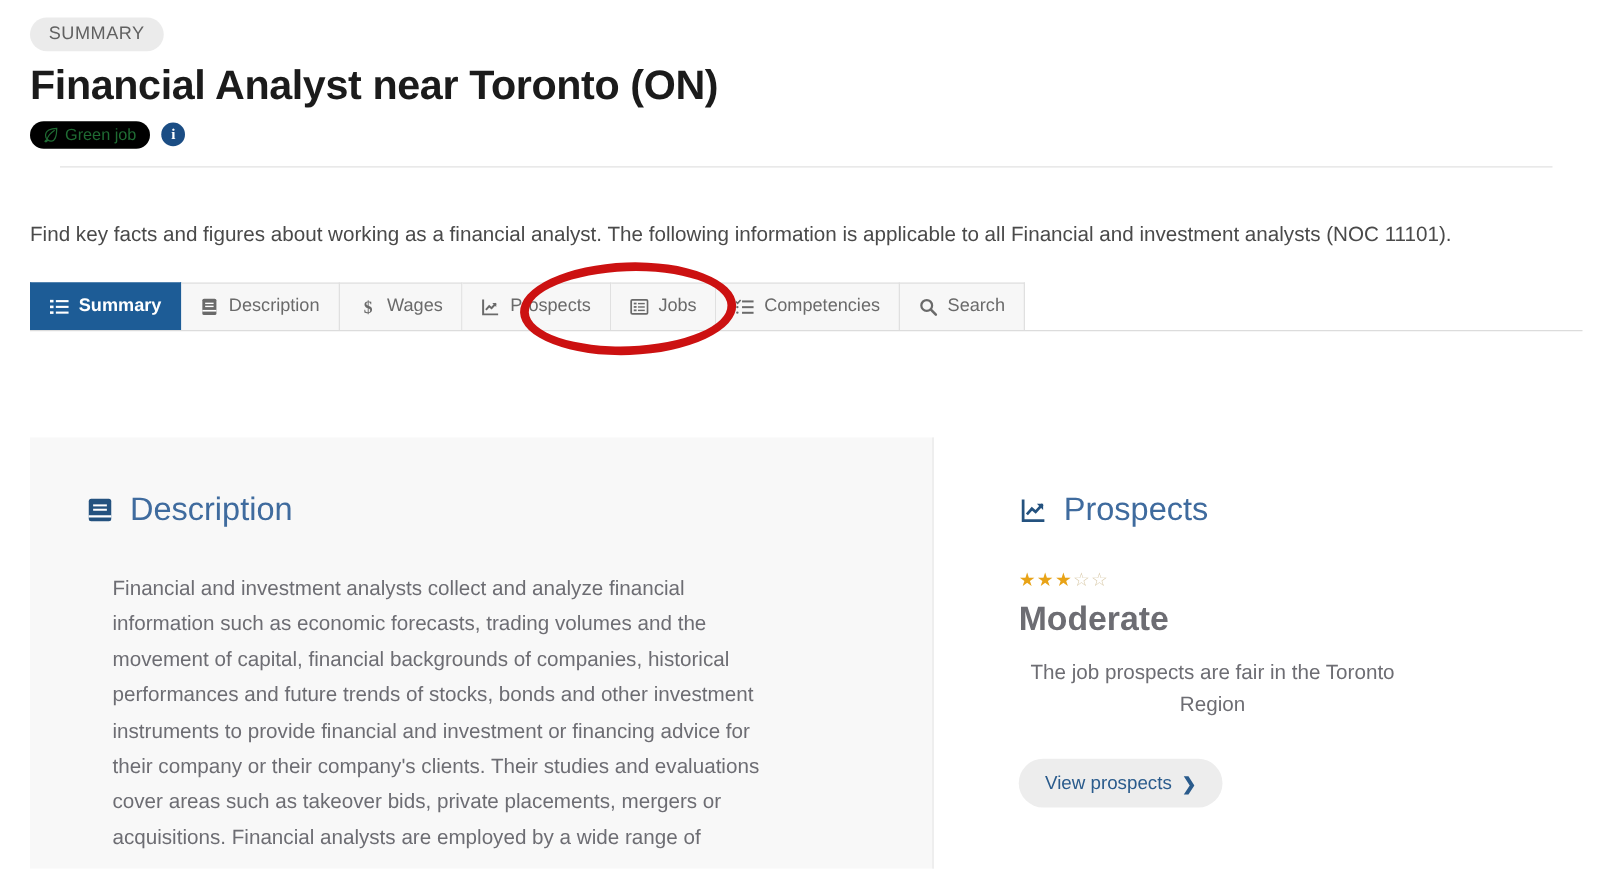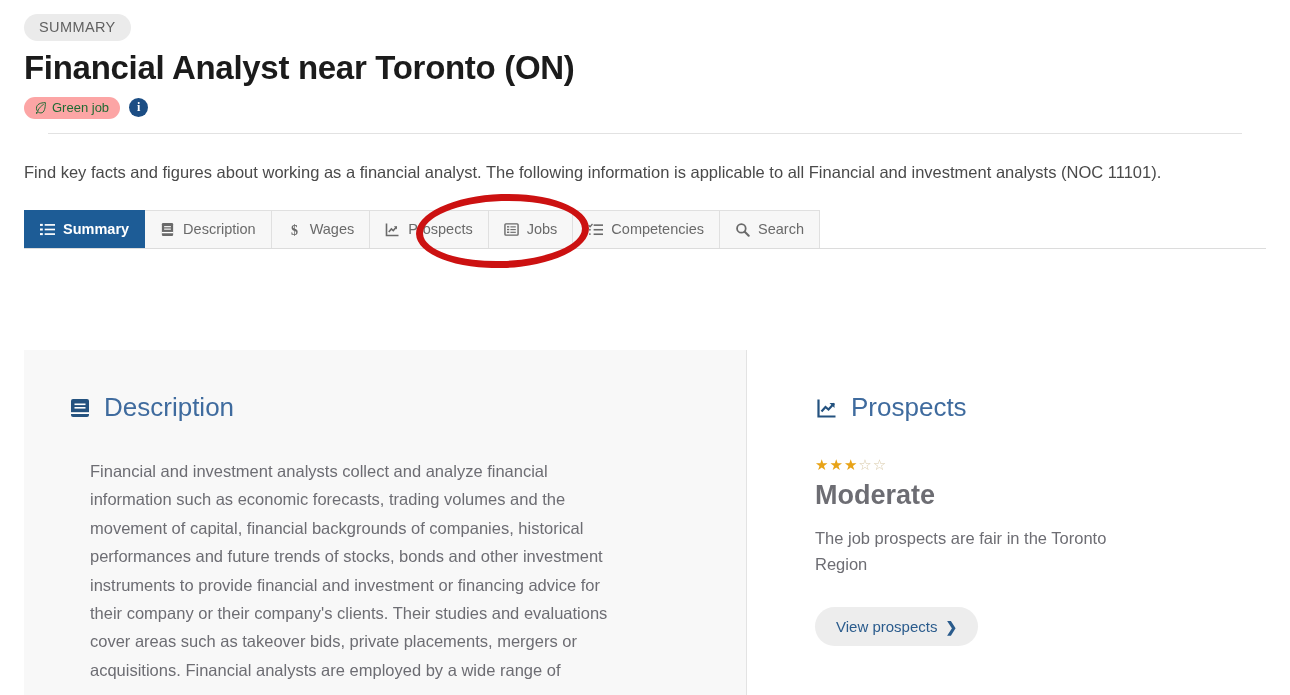--- a/index.html
+++ b/index.html
@@ -34,21 +34,21 @@
   .badge-row {
     margin-top: 10px;
     display: flex;
     align-items: center;
     gap: 9px;
   }
   .green-job {
     display: inline-flex;
     align-items: center;
     gap: 5px;
-    background: #fca5a5;
+    background: #000000;
     color: #1f6b33;
     font-size: 13px;
     padding: 3px 11px 4px 10px;
     border-radius: 11px;
     white-space: nowrap;
     text-align: right;
   }
   .leaf-icon { display: inline-block; width: 13px; height: 13px; }
   .info-icon {
     display: inline-flex;
@@ -63,21 +63,21 @@
   }
   .head-rule {
     margin: 14px 24px 0 24px;
     border: 0;
     border-top: 1px solid #e2e2e2;
     height: 0;
   }
 
   
   .intro {
-    margin: 25px 24px 0 24px;
+    margin: 41px 24px 0 24px;
     font-size: 16.5px;
     line-height: 1.62;
     color: #4a4a4a;
     max-width: 1245px;
   }
 
   
   .tabs-wrap { margin: 24px 24px 0 24px; position: relative; }
   .tabs {
     display: flex;
@@ -169,20 +169,21 @@
     color: #6d6d73;
     margin: 0 0 14px 0;
     line-height: 1.1;
   }
   .rating-desc {
     font-size: 16.5px;
     line-height: 1.6;
     color: #6d6d73;
     max-width: 310px;
     margin: 0 0 30px 0;
+    text-align: center;
   }
   .view-btn {
     display: inline-flex;
     align-items: center;
     gap: 8px;
     background: #ededed;
     color: #2a5b8c;
     border: none;
     border-radius: 20px;
     padding: 11px 21px;

